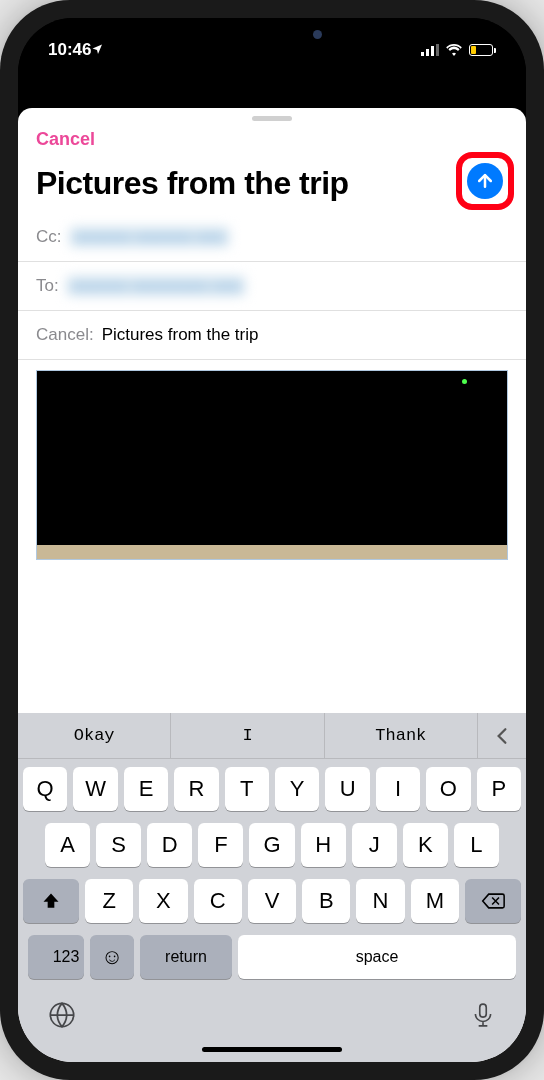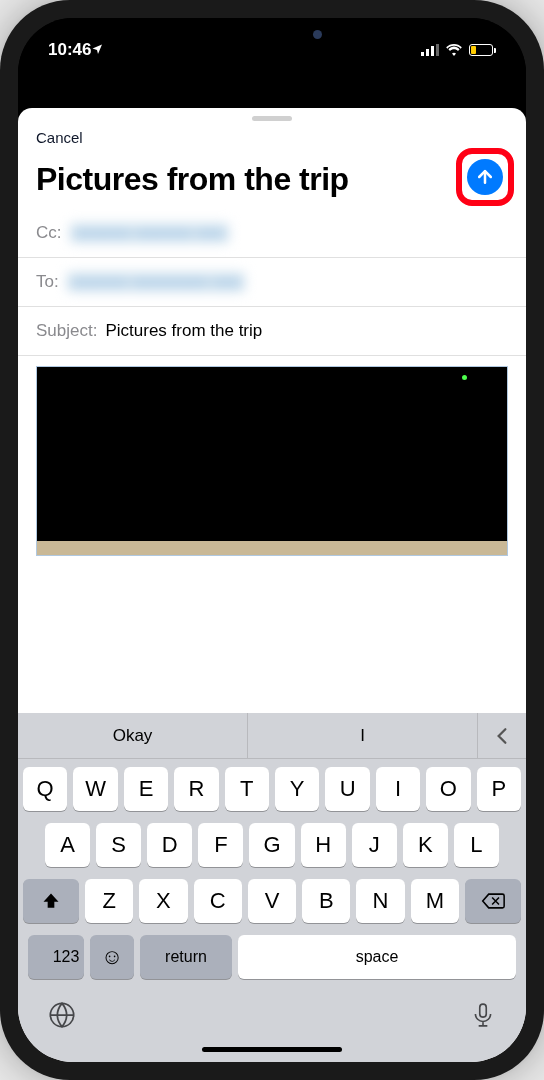--- a/index.html
+++ b/index.html
@@ -89,25 +89,26 @@
       height: 5px;
       background: #d0d0d0;
       border-radius: 3px;
       margin: 8px auto 4px auto;
     }
     .nav-row {
       display: flex;
       padding: 4px 18px 10px 18px;
     }
     .cancel {
-      color: #0f172a;
-      font-size: 15px;
+      color: #ec4899;
+      font-size: 18px;
       background: none;
       border: none;
       cursor: pointer;
+      font-weight: bold;
     }
     .title-row {
       display: flex;
       align-items: center;
       padding: 6px 18px 12px 18px;
       position: relative;
     }
     .title {
       font-size: 32px;
       font-weight: 700;
@@ -200,20 +201,21 @@
       align-items: center;
       justify-content: center;
       font-size: 17px;
       color: #000;
       border-right: 1px solid #b8b9bd;
       background: #d1d3d8;
       border-top: none;
       border-bottom: none;
       border-left: none;
       cursor: pointer;
+      font-family: Liberation Mono, monospace;
     }
     .suggestion:last-child { border-right: none; }
     .suggestion.chev { flex: 0 0 48px; font-size: 22px; color: #555; }
     .key-rows { padding: 8px 5px 4px 5px; }
     .key-row { display: flex; justify-content: center; gap: 6px; margin-bottom: 12px; }
     .key {
       flex: 1;
       height: 44px;
       background: #fff;
       border-radius: 6px;
@@ -316,32 +318,33 @@
 
         <div class="field-row">
           <span class="field-label">Cc:</span>
           <span class="field-value blur">aaaaaa aaaaaa aaa</span>
         </div>
         <div class="field-row">
           <span class="field-label">To:</span>
           <span class="field-value blur">aaaaaa aaaaaaaa aaa</span>
         </div>
         <div class="field-row">
-          <span class="field-label">Subject:</span>
+          <span class="field-label">Cancel:</span>
           <span class="field-value">Pictures from the trip</span>
         </div>
 
         <div class="media-attachment">
           <div class="green-dot"></div>
         </div>
 
         <div class="keyboard">
           <div class="suggestions">
             <button class="suggestion">Okay</button>
             <button class="suggestion">I</button>
+            <button class="suggestion">Thank</button>
             <button class="suggestion chev">
               <svg width="14" height="18" viewBox="0 0 10 16" fill="none" stroke="#555" stroke-width="2" stroke-linecap="round">
                   <path d="M8 2L2 8l6 6"></path>
                 </svg>
             </button>
           </div>
           <div class="key-rows">
             <div class="key-row">
               <button class="key">Q</button>
               <button class="key">W</button>

